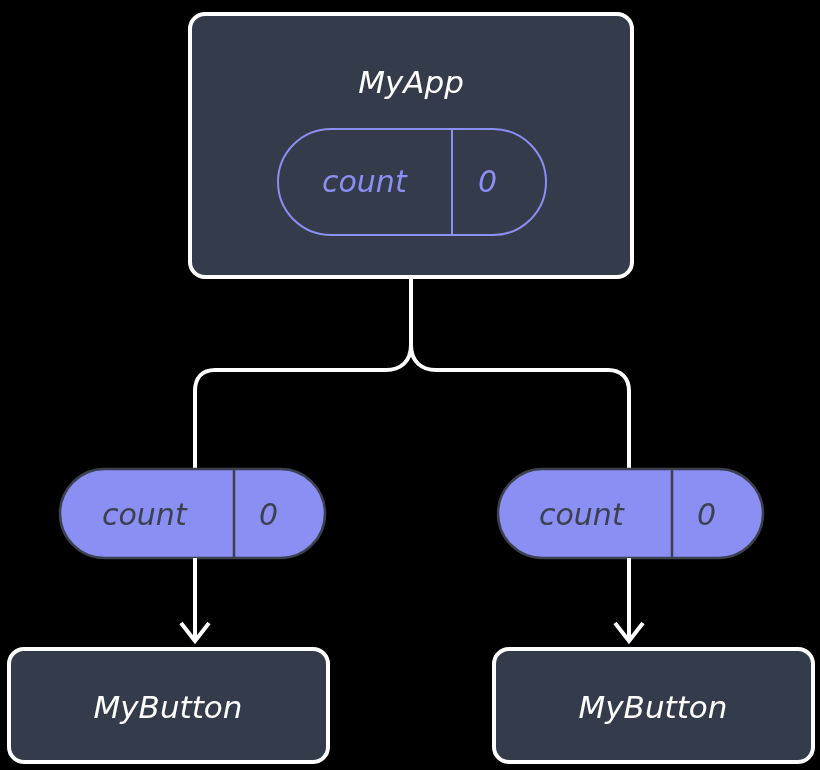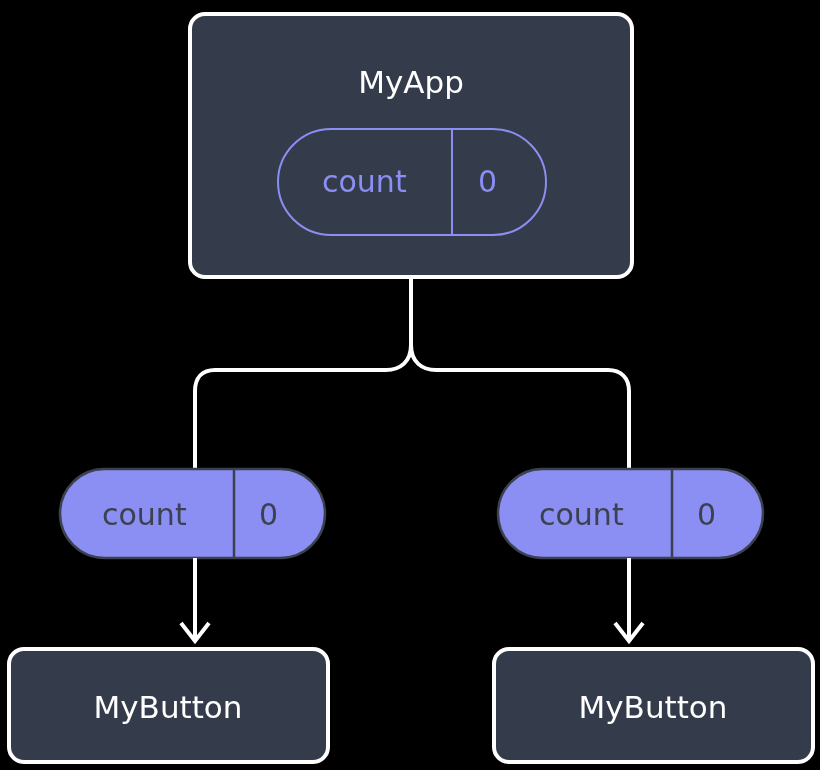--- a/index.html
+++ b/index.html
@@ -11,20 +11,21 @@
     width: 820px;
     height: 770px;
     overflow: hidden;
     font-family: "DejaVu Sans", "Liberation Sans", sans-serif;
   }
   #diagram-root {
     position: relative;
     width: 820px;
     height: 598px;
     background: #000000;
+    font-style: italic;
   }
   svg#diagram-svg {
     display: block;
     width: 820px;
     height: 770px;
   }
   .node-box-rect {
     fill: #343b4a;
     stroke: #ffffff;
     stroke-width: 4;

